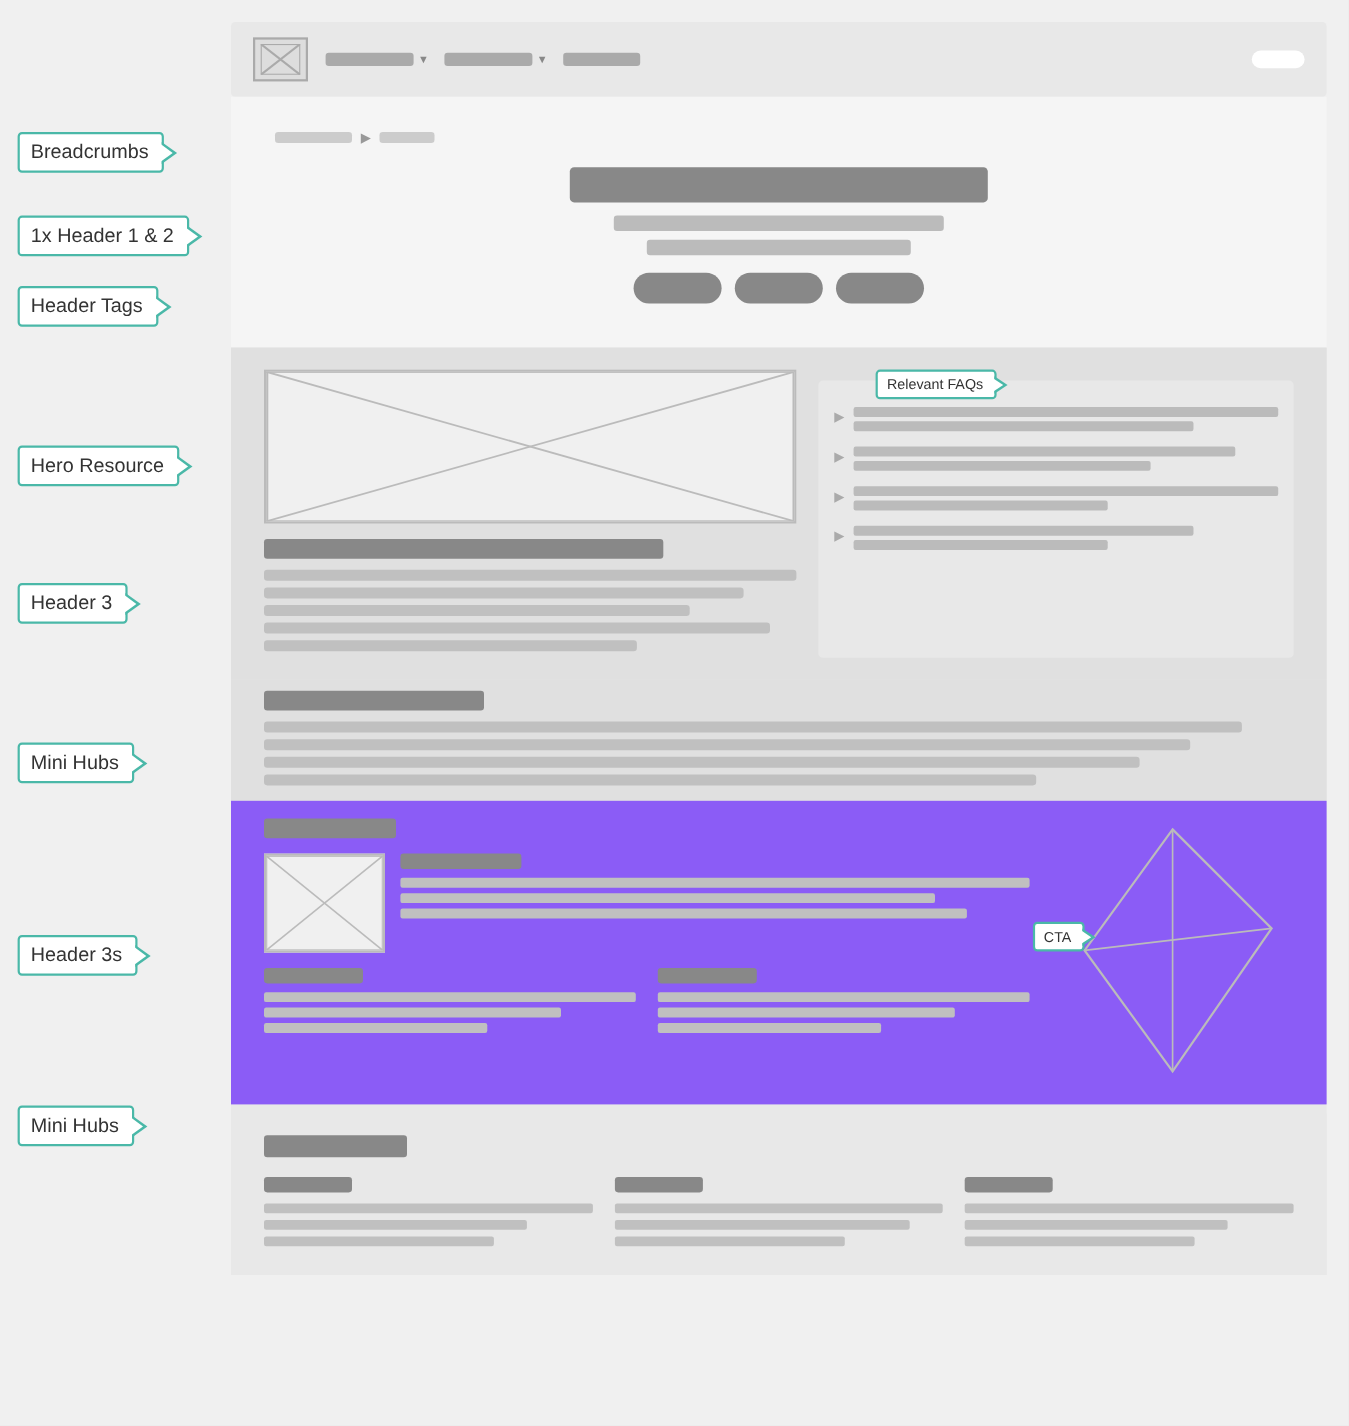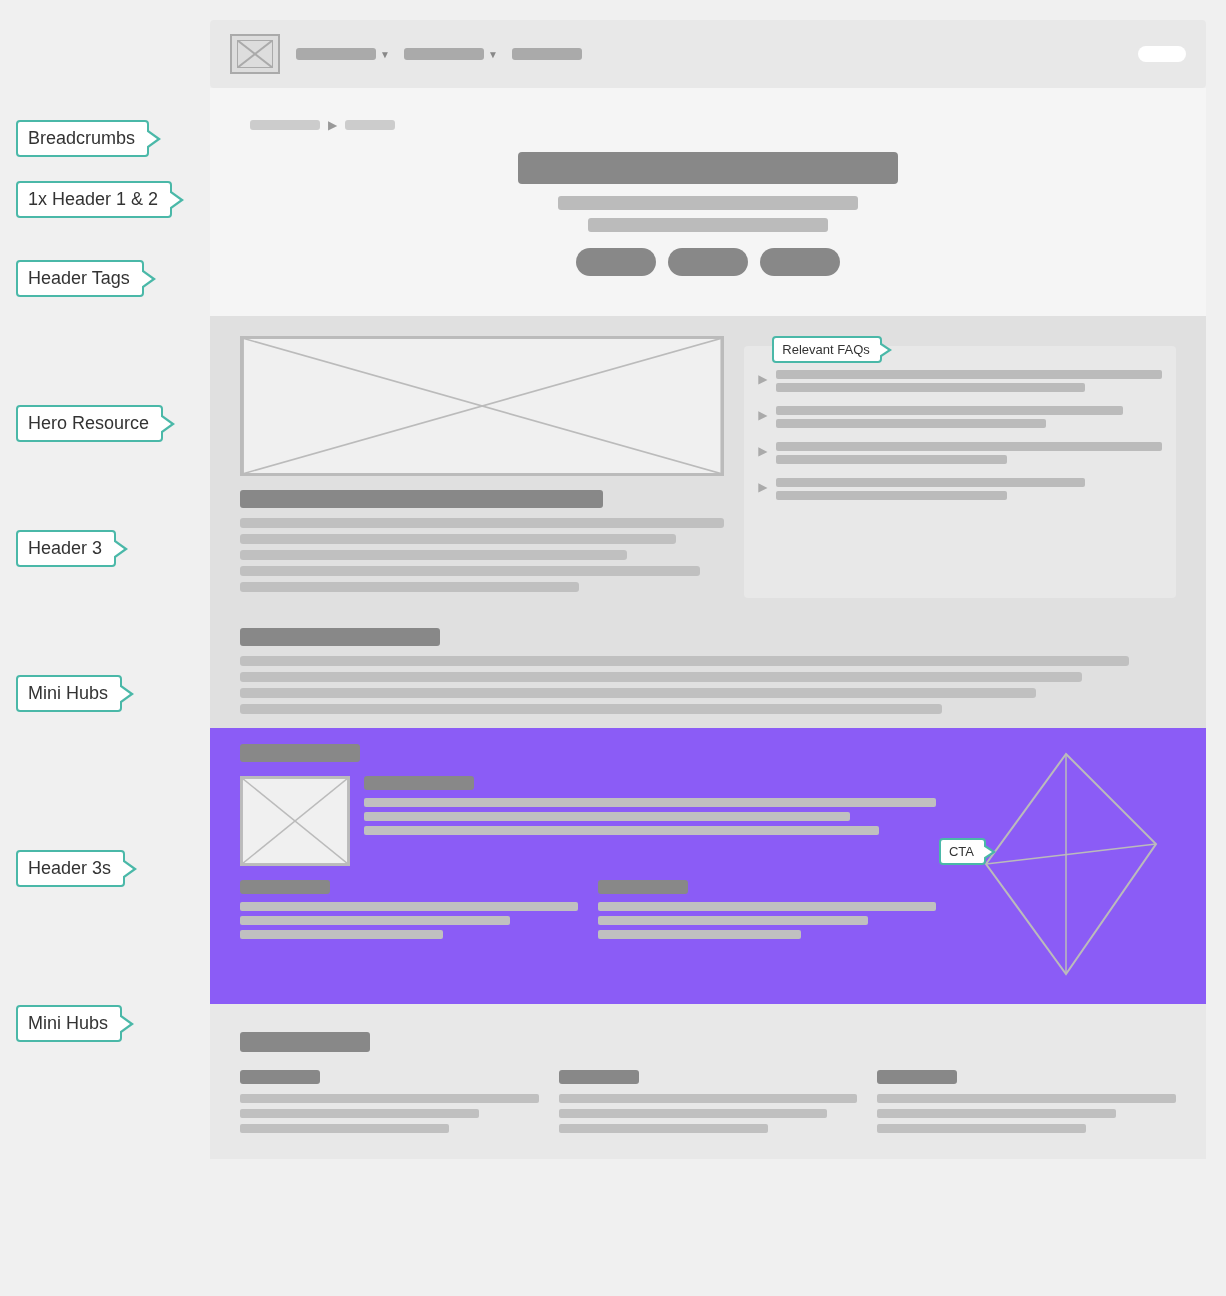--- a/index.html
+++ b/index.html
@@ -255,21 +255,21 @@
       flex: 1;
       background: #e8e8e8;
       padding: 14px;
       border-radius: 4px;
       position: relative;
     }
 
     .faq-label-tag {
       position: absolute;
       top: -10px;
-      left: 28px;
+      left: 52px;
       display: inline-flex;
       align-items: center;
       border: 2px solid #4ab8a8;
       border-radius: 4px;
       padding: 4px 10px 4px 8px;
       background: white;
       color: #333;
       font-size: 13px;
       white-space: nowrap;
       z-index: 10;
@@ -537,21 +537,21 @@
 <body>
 
 <div class="page-wrapper">
 
   <div class="labels-col">
 
     <div class="label-tag" style="top: 100px;">
       <span>Breadcrumbs</span>
     </div>
 
-    <div class="label-tag" style="top: 161px;">
+    <div class="label-tag" style="top: 176px;">
       <span>1x Header 1 &amp; 2</span>
     </div>
 
     <div class="label-tag" style="top: 240px;">
       <span>Header Tags</span>
     </div>
 
     <div class="label-tag" style="top: 385px;">
       <span>Hero Resource</span>
     </div>

